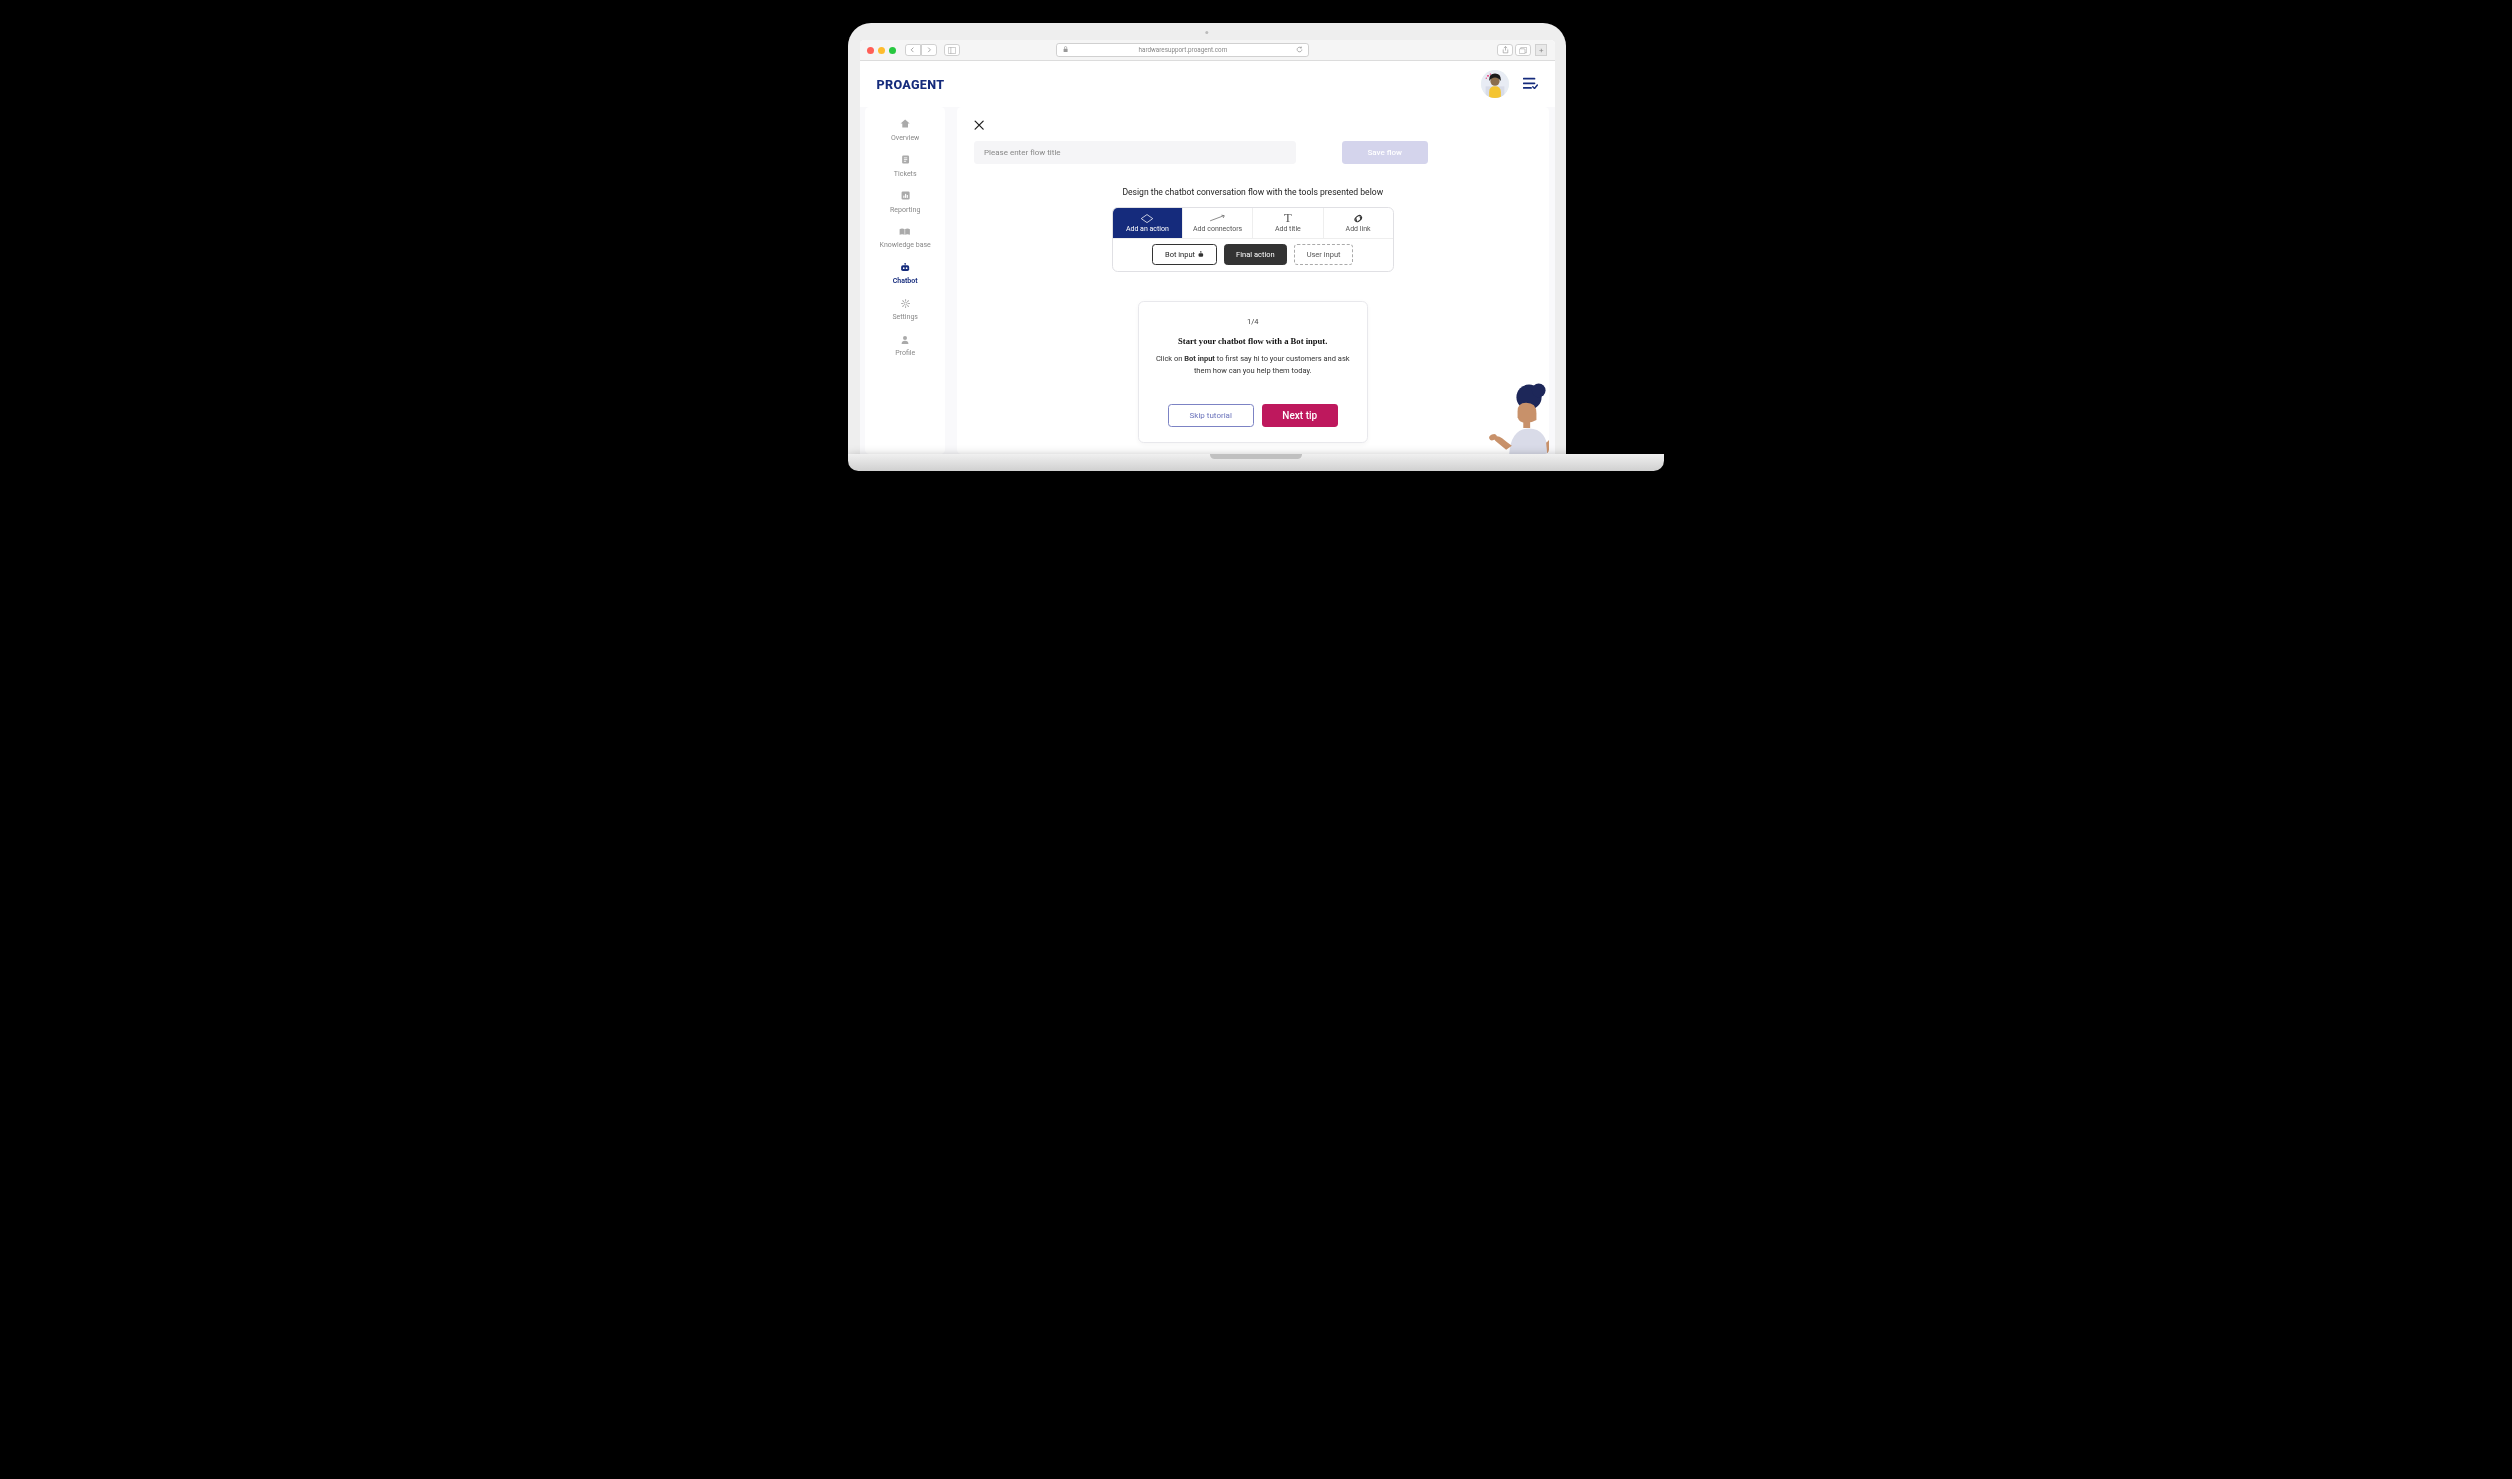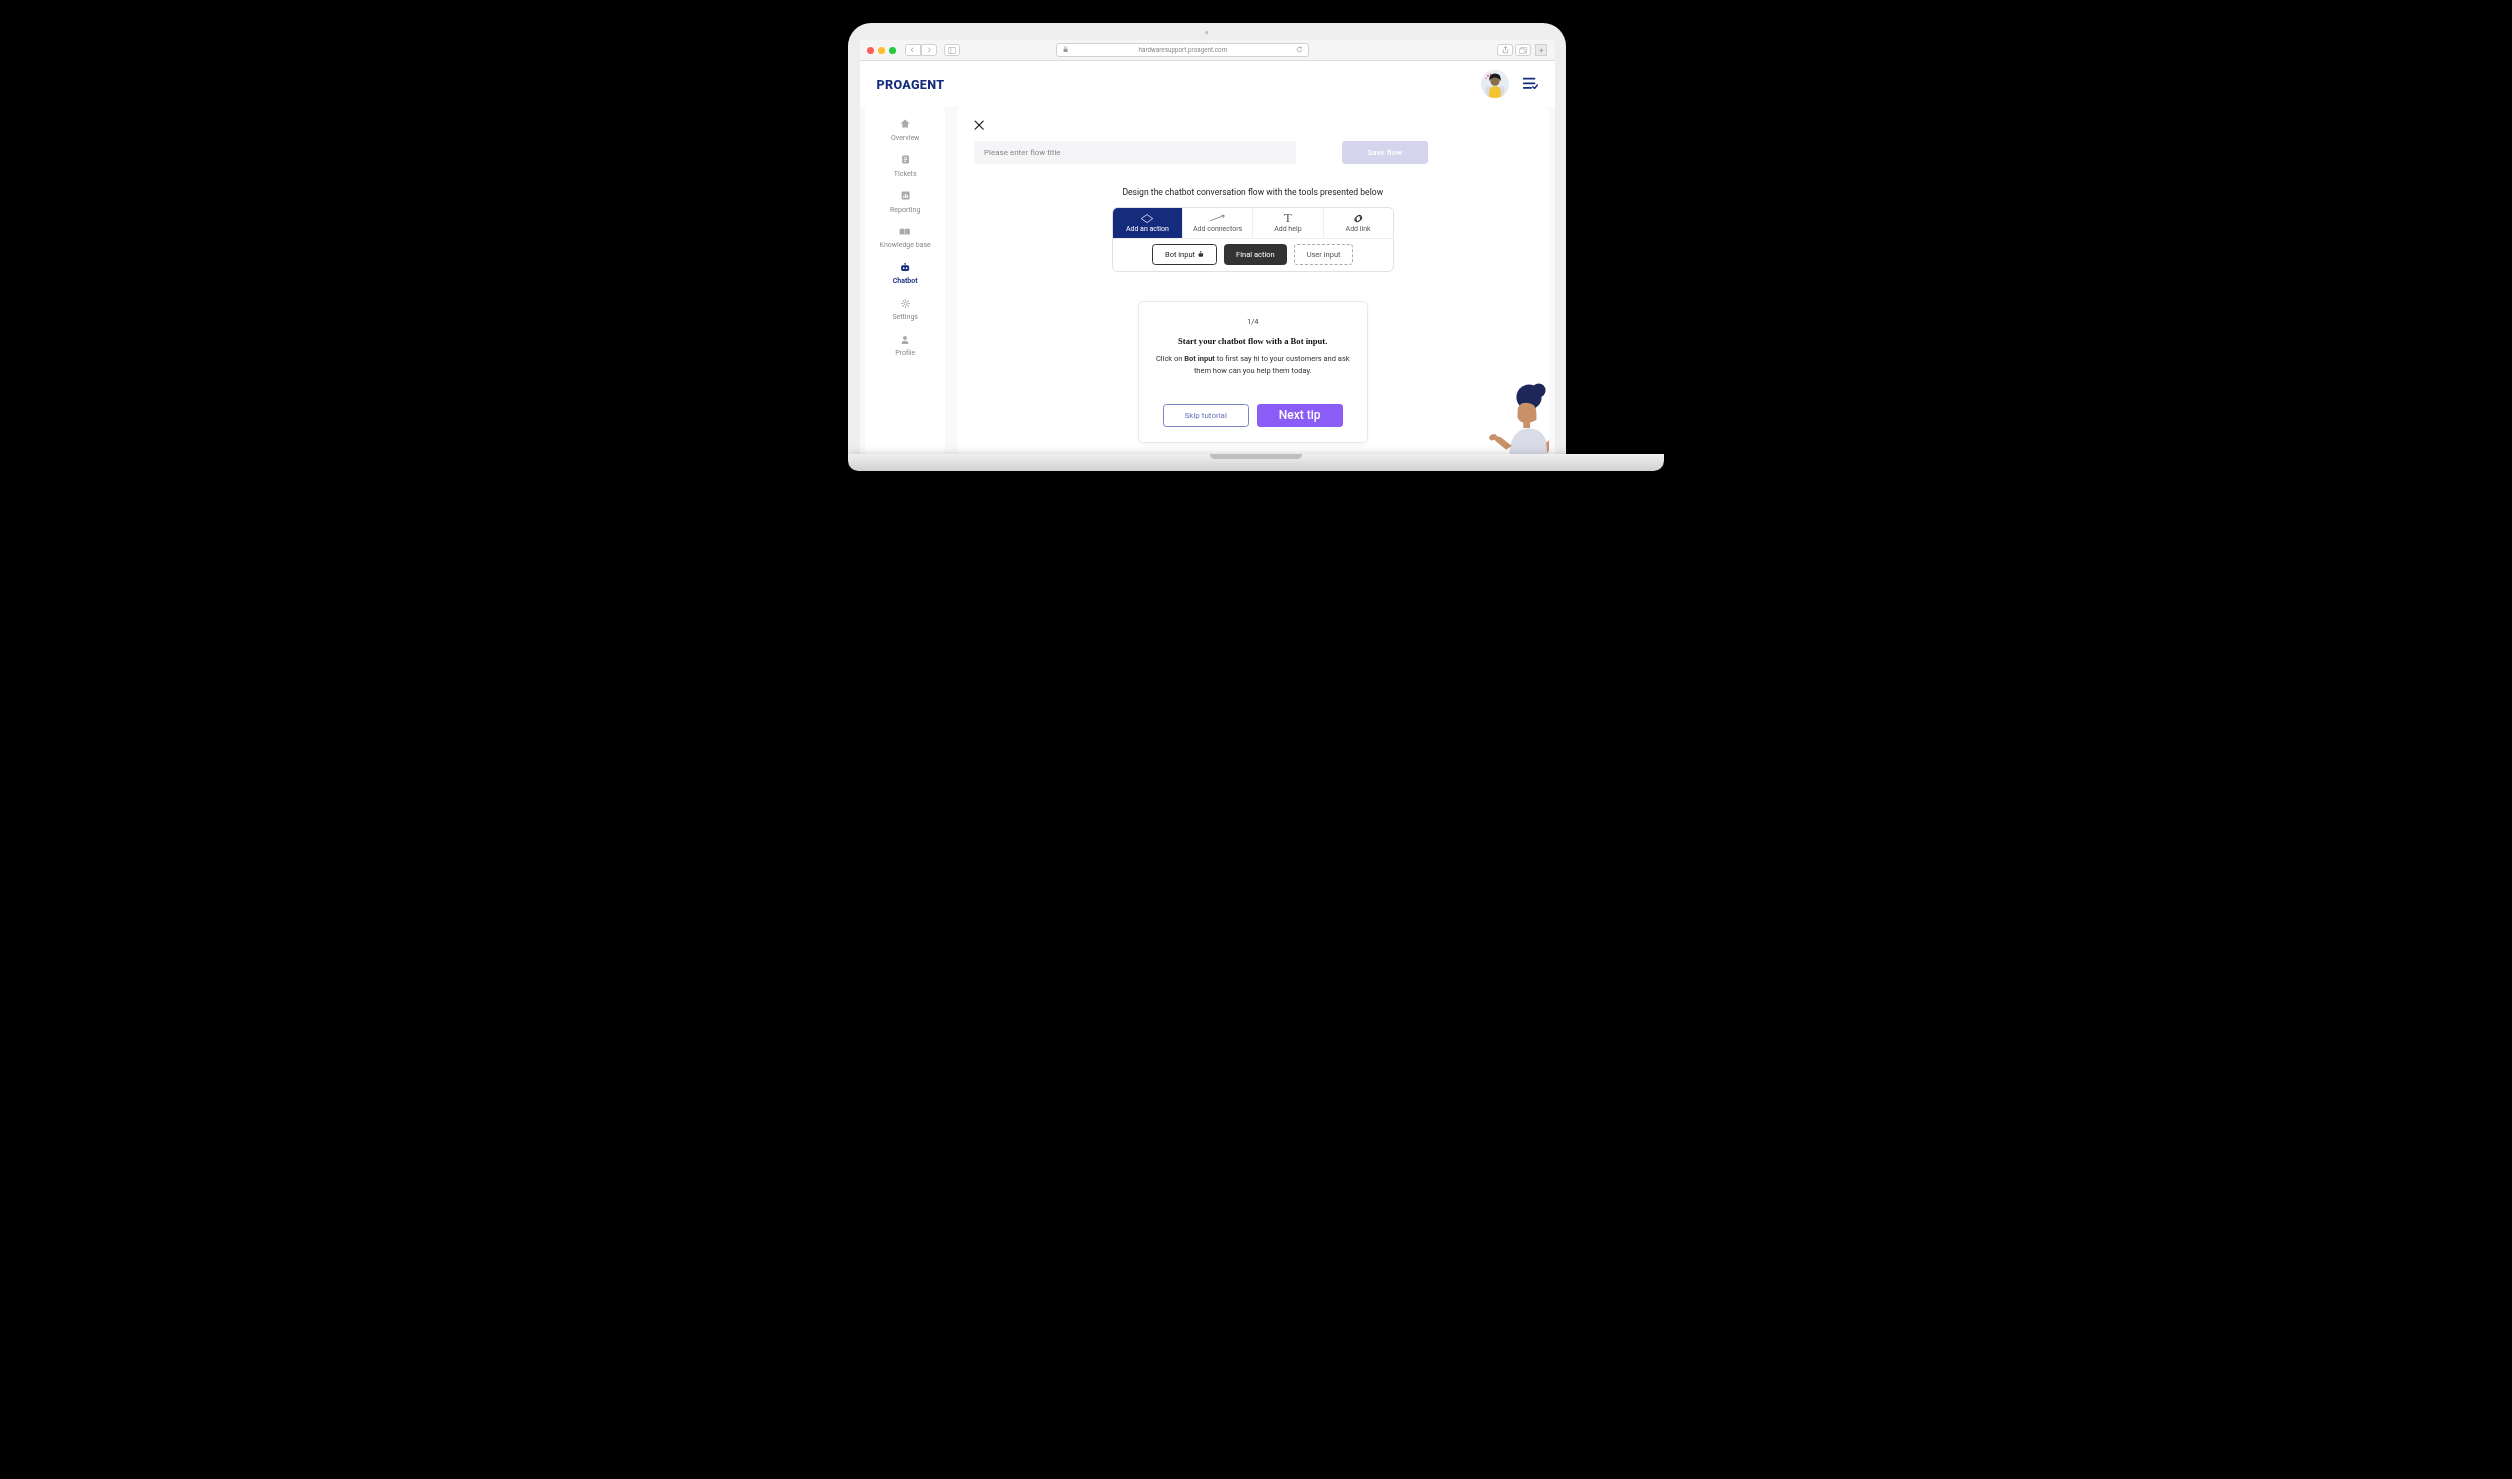--- a/index.html
+++ b/index.html
@@ -179,22 +179,22 @@
     }
     .tutorial-step { font-size: 7.5px; color: #444; margin-bottom: 10.3px; text-align: center; }
     .tutorial-title { font-size: 8.6px; font-weight: 700; color: #111; margin-bottom: 7px; font-family: Liberation Serif, serif; }
     .tutorial-body { font-size: 7.5px; color: #333; line-height: 1.5; margin-bottom: 28px; }
     .tutorial-buttons { display: flex; gap: 8px; justify-content: center; }
     .btn-skip {
       width: 86px; height: 23px; background: #fff; border: 0.9px solid #7c83c4;
       color: #6a72bb; border-radius: 3.4px; font-size: 8px; cursor: pointer;
     }
     .btn-next {
-      width: 86px; height: 23px; background: #8b5cf6; border: none;
-      color: #fff; border-radius: 3.4px; font-size: 12px; font-weight: 500; cursor: pointer;
+      width: 76px; height: 23px; background: #be185d; border: none;
+      color: #fff; border-radius: 3.4px; font-size: 10px; font-weight: 500; cursor: pointer;
     }
     
     
     .illustration {
       position: absolute; bottom: -5.7px; right: -5.7px; width: 92px; height: 80px;
     }
   </style>
 </head>
 <body>
 
@@ -388,21 +388,21 @@
             <div class="tool-tab">
               <span class="tool-icon">
                 <svg width="17" height="8" viewBox="0 0 30 14">
                       <path d="M2 12 L26 3 M22 2 L27 3 L25 7" stroke="#555" stroke-width="1.2" fill="none"></path>
                     </svg>
               </span>
               <span>Add connectors</span>
             </div>
             <div class="tool-tab">
               <span class="tool-icon" style="font-family: Georgia, serif; font-size: 12.6px; font-weight: 400;">T</span>
-              <span>Add help</span>
+              <span>Add title</span>
             </div>
             <div class="tool-tab">
               <span class="tool-icon">
                 <svg width="12.6" height="9.2" viewBox="0 0 22 16">
                       <path d="M8 11 a4 4 0 0 1 0 -6 l3 -2 a4 4 0 0 1 5 6" stroke="#333" stroke-width="2" fill="none" stroke-linecap="round"></path>
                       <path d="M14 5 a4 4 0 0 1 0 6 l-3 2 a4 4 0 0 1 -5 -6" stroke="#333" stroke-width="2" fill="none" stroke-linecap="round"></path>
                     </svg>
               </span>
               <span>Add link</span>
             </div>

